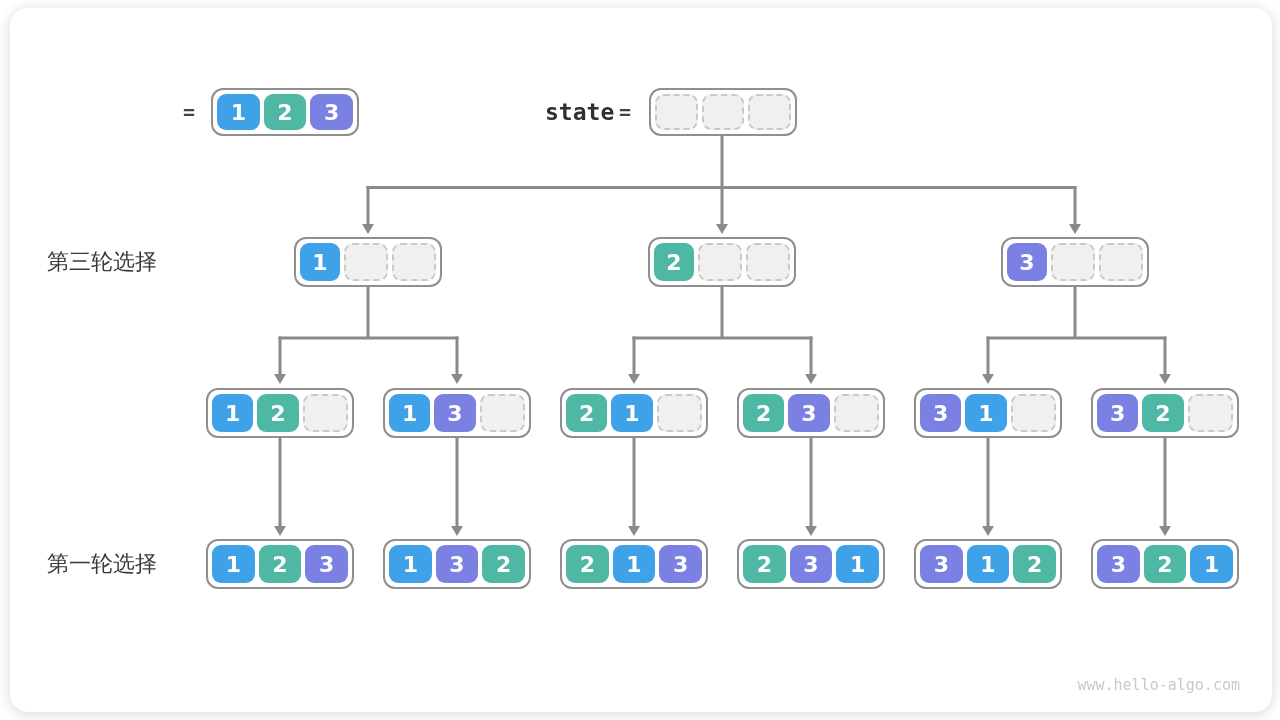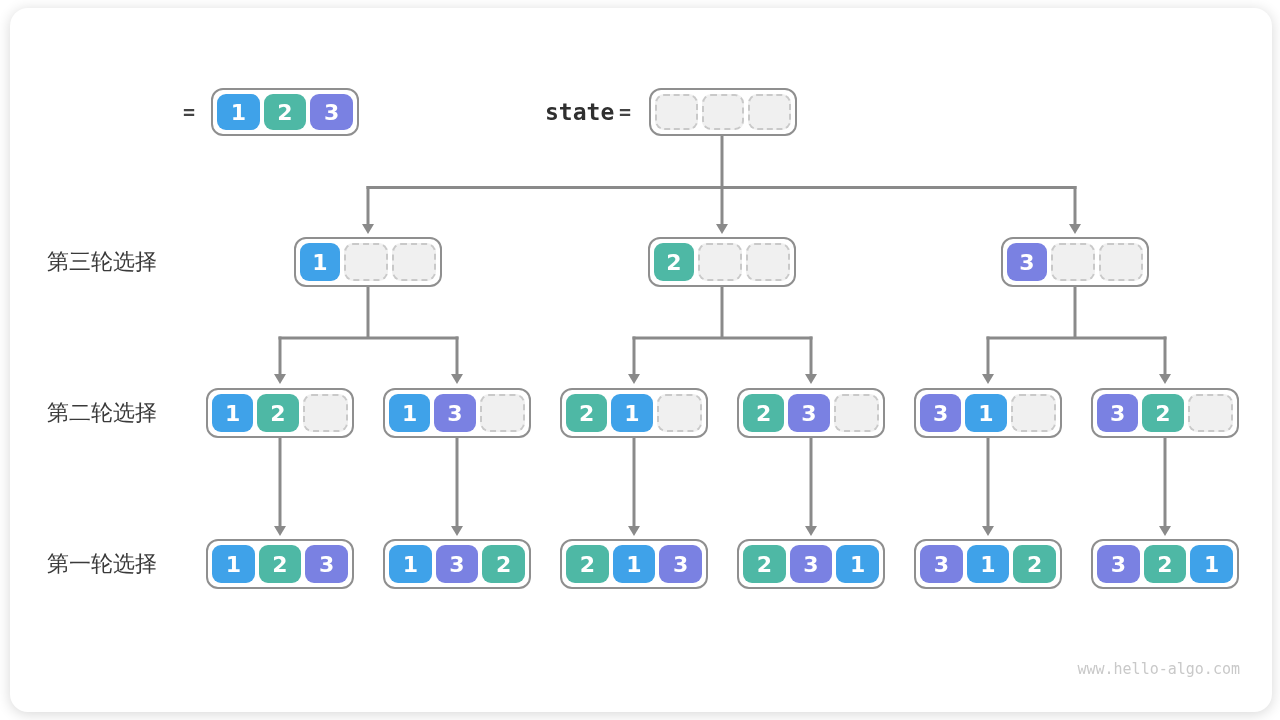--- a/index.html
+++ b/index.html
@@ -17,21 +17,21 @@
           font-weight:bold;font-size:20px;color:#444;z-index:2;}
   .row-label{position:absolute;left:47px;height:50px;line-height:50px;
              font-size:22px;color:#3a3a3a;z-index:2;white-space:pre;}
   .array-box{position:absolute;background:#ffffff;border:2px solid #8f8f8f;
              border-radius:12px;display:flex;gap:4px;padding:4px;
              box-sizing:border-box;z-index:2;}
   .cell{flex:1;border-radius:9px;display:flex;align-items:center;justify-content:center;
         font-family:"DejaVu Sans","Liberation Sans",sans-serif;
         font-weight:bold;font-size:22px;color:#ffffff;}
   .cell.empty{border:2px dashed #c9c9c9;box-sizing:border-box;}
-  .watermark{position:absolute;right:40px;bottom:42px;
+  .watermark{position:absolute;right:40px;bottom:26px;
              font-family:"DejaVu Sans Mono","Liberation Mono",monospace;
              font-size:15px;color:#c9c9c9;z-index:2;}
 </style>
 </head>
 <body>
 
 <div class="screen">
   <div class="card"></div>
 
   <svg id="connectors" class="connectors" viewBox="0 0 1280 720">
@@ -73,21 +73,20 @@
       <path d="M982,526 L994,526 L988,536 Z" fill="#8a8a8a"></path>
       <line x1="1165" y1="438" x2="1165" y2="527" stroke="#8a8a8a" stroke-width="3"></line>
       <path d="M1159,526 L1171,526 L1165,536 Z" fill="#8a8a8a"></path>
     </svg>
 
   <span class="hdr-eq" style="left:183px">=</span>
   <span class="hdr-label" style="left:545px">state</span>
   <span class="hdr-eq" style="left:619px">=</span>
 
   <div class="row-label" style="top:237px">第三轮选择</div>
-  <div class="row-label" style="top:388px">第二轮选择</div>
   <div class="row-label" style="top:539px">第一轮选择</div>
 
   <div id="nodes-layer">
       <div class="array-box" style="left: 211px; top: 88px; width: 148px; height: 48px;">
         <div class="cell" style="background: rgb(63, 162, 233);">1</div>
         <div class="cell" style="background: rgb(78, 184, 165);">2</div>
         <div class="cell" style="background: rgb(122, 129, 226);">3</div>
       </div>
       <div class="array-box" style="left: 649px; top: 88px; width: 148px; height: 48px;">
         <div class="cell empty" style="background: rgb(240, 240, 240); border-color: rgb(201, 201, 201);"></div>

